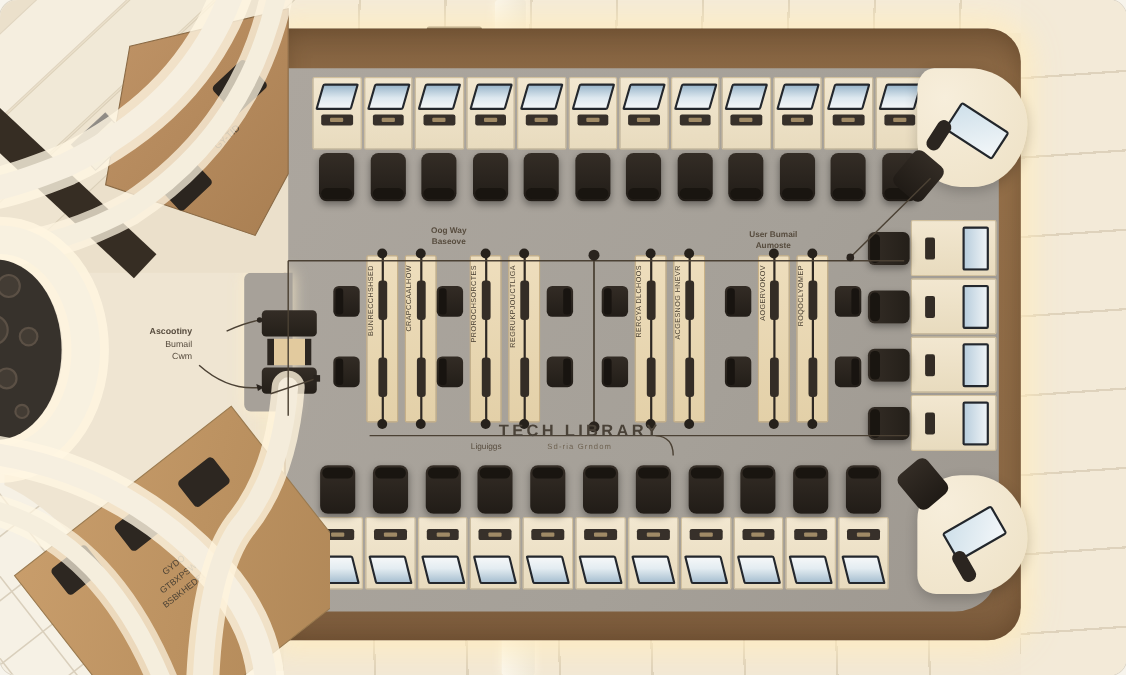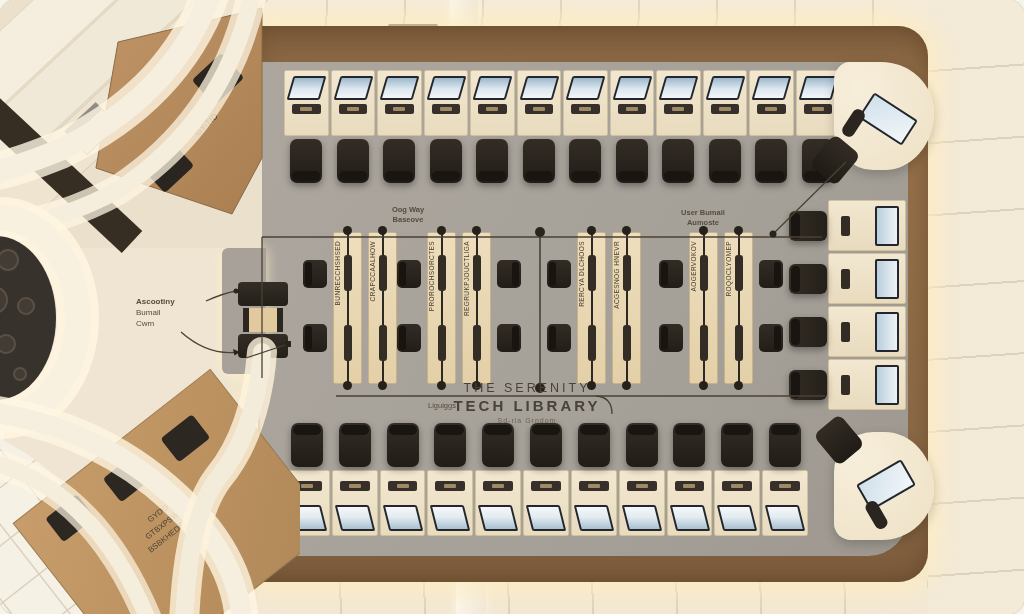--- a/index.html
+++ b/index.html
@@ -96,21 +96,21 @@
 
   
   .infodesk{left:230px;top:282px;width:66px;height:76px;}
   .infodesk .ich{position:absolute;left:8px;width:50px;height:24px;border-radius:4px;
     background:linear-gradient(#342d26,#241f19);}
   .infodesk .ich.t{top:0;} .infodesk .ich.b{bottom:0;}
   .infodesk .itab{position:absolute;left:13px;top:26px;width:40px;height:24px;
     background:linear-gradient(90deg,#2c2620 0 6px,#e2ca9e 6px calc(100% - 6px),#2c2620 calc(100% - 6px));}
 
   
-  .lbl{position:absolute;color:#574c3e;font-size:7.5px;line-height:1.35;z-index:10;}
+  .lbl{position:absolute;color:#574c3e;font-size:7.5px;line-height:1.35;z-index:10;text-align:right;}
   .lbl.c{text-align:center;font-weight:bold;}
   .title{left:422px;top:381px;width:210px;text-align:center;color:#4a4238;z-index:10;}
   .title .t1{font-size:12.5px;letter-spacing:3px;font-weight:500;}
   .title .t2{font-size:15px;letter-spacing:3px;font-weight:600;margin-top:2px;}
   .title .ts{font-size:7px;letter-spacing:1px;color:#6e6251;margin-top:3px;}
 
   svg.overlay{position:absolute;left:0;top:0;width:1024px;height:614px;z-index:9;pointer-events:none;}
   svg.leftzone{position:absolute;left:0;top:0;width:300px;height:614px;z-index:5;pointer-events:none;}
 </style>
 </head>
@@ -549,17 +549,16 @@
     <div>Aumoste</div>
   </div>
   <div class="lbl" style="left:136px;top:297px;font-size:8px;">
     <div style="font-weight:600;">Ascootiny</div>
     <div>Bumail</div>
     <div>Cwm</div>
   </div>
   <div class="lbl" style="left:428px;top:401px;">Liguiggs</div>
 
   <div class="abs title">
-    <div class="t1">THE SERENITY</div>
     <div class="t2">TECH LIBRARY</div>
     <div class="ts">Sd-ria Grndom</div>
   </div>
 </div>
 
 </body></html>

